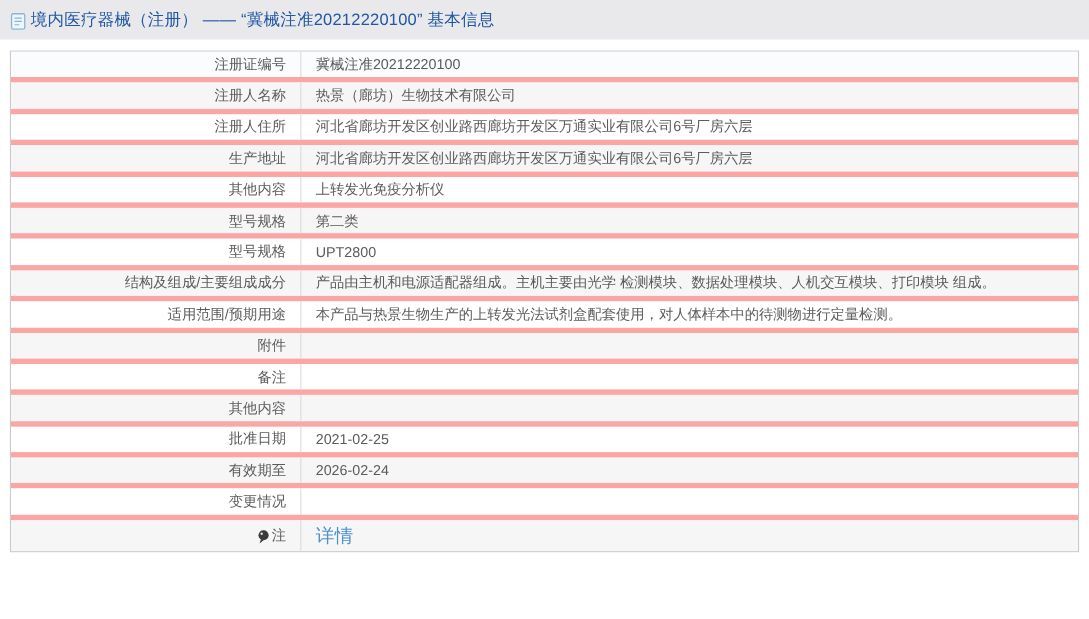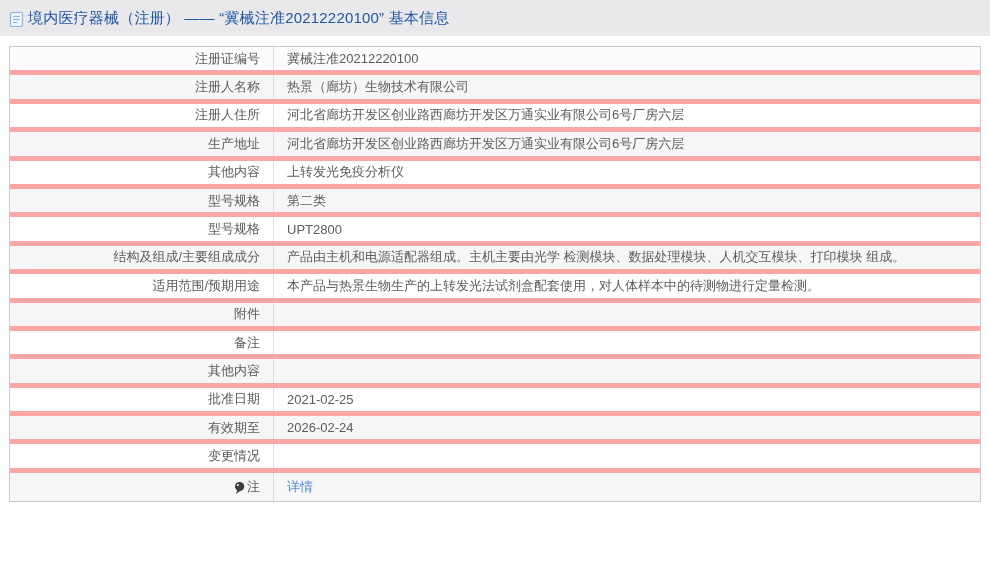--- a/index.html
+++ b/index.html
@@ -31,21 +31,21 @@
     padding-right:13px;font-size:13px;color:#5b5b5b;
     display:flex;align-items:center;justify-content:flex-end;
     height:100%;
   }
   .cell-value{
     flex:1;box-sizing:border-box;border-left:1px solid #dcdcde;
     padding-left:13px;font-size:13px;color:#5b5b5b;
     display:flex;align-items:center;height:100%;
     white-space:nowrap;overflow:hidden;
   }
-  .cell-value a{color:#4a90d2;text-decoration:none;font-size:13px;}
+  .cell-value a{color:#4a90d2;text-decoration:none;font-size:17px;}
   .balloon-icon{display:inline-flex;margin-right:2px;position:relative;top:1px;}
 </style>
 </head>
 <body>
 
 <div class="page">
 
   <div class="header-bar">
     <span class="doc-icon">
       <svg width="15" height="17" viewBox="0 0 15 17">

